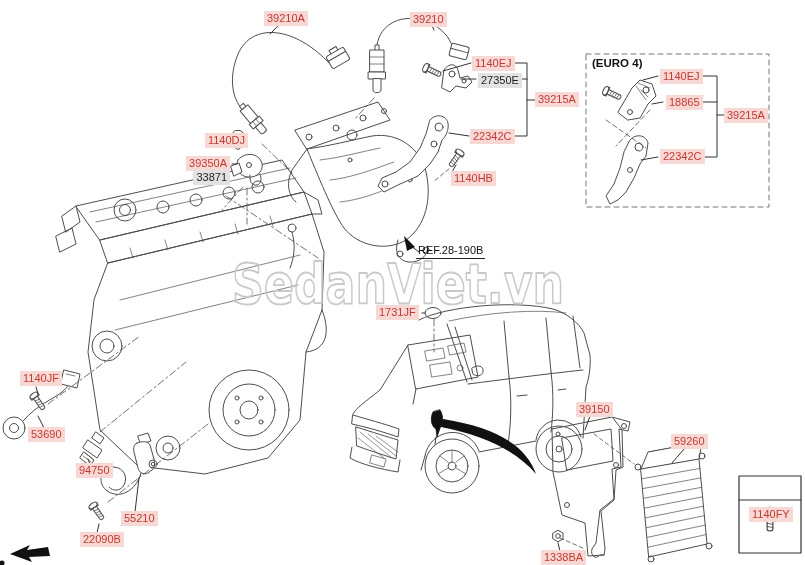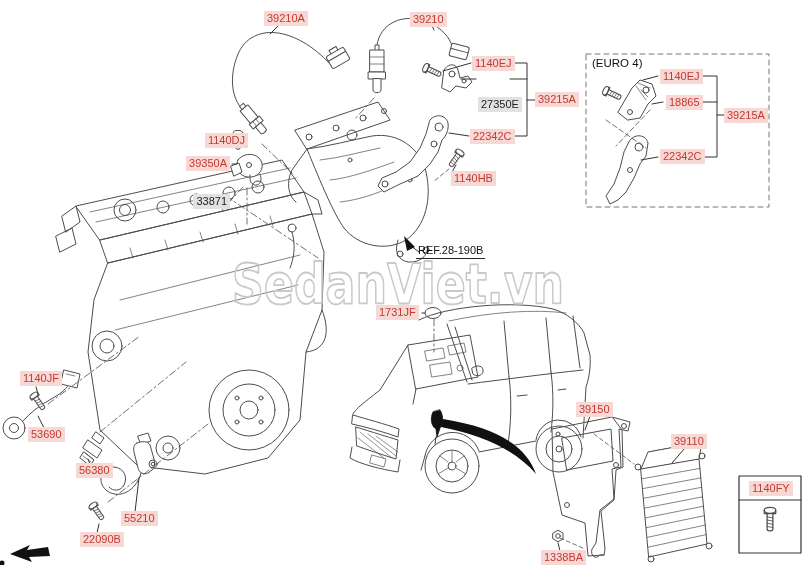--- a/index.html
+++ b/index.html
@@ -1,24 +1,24 @@
 <!DOCTYPE html>
 <html style="--label-bg: #f8d8d4; --label-text: #c13b32; --muted-label-bg: #e2e2e2; --muted-label-text: #1d1d1d; --line: #4d4d4d; --watermark: #c9c9c9;"><head>
 <meta charset="utf-8">
 <style>
   html,body{margin:0;padding:0;background:#fff;}
   #stage{position:relative;width:805px;height:565px;background:#fff;overflow:hidden;
          font-family:"Liberation Sans",sans-serif;}
   #art{position:absolute;left:0;top:0;z-index:1;}
   .plabel{position:absolute;z-index:5;font-size:11px;line-height:1.2;padding:1px 3px;
           white-space:nowrap;background:var(--label-bg,#f8d8d4);color:var(--label-text,#c13b32);}
-  .plabel.muted{background:var(--muted-label-bg,#e2e2e2);color:var(--muted-label-text,#1d1d1d);margin-top:24px;}
-  .plabel.plain{background:transparent;color:#111;}
+  .plabel.muted{background:var(--muted-label-bg,#e2e2e2);color:var(--muted-label-text,#1d1d1d);}
+  .plabel.plain{background:transparent;color:#111;font-weight:bold;}
   .plabel.ref{background:transparent;color:#111;border-bottom:1.4px solid #222;padding:0 2px 1px 2px;}
-  .plabel.boxed{z-index:6;}
+  .plabel.boxed{z-index:6;margin-top:26px;}
 </style>
 </head>
 <body>
 
 <div id="stage">
 
 <svg id="art" width="805" height="565" viewBox="0 0 805 565" stroke-linecap="round" stroke-linejoin="round">
   <defs>
     <g id="bolt" stroke="#4d4d4d" fill="#fff" stroke-width="1">
       <ellipse cx="0" cy="1.8" rx="4.6" ry="2.4"></ellipse>
@@ -305,22 +305,22 @@
 <span class="plabel" style="left:660px;top:69px">1140EJ</span>
 <span class="plabel" style="left:666px;top:95px">18865</span>
 <span class="plabel" style="left:724px;top:108px">39215A</span>
 <span class="plabel" style="left:660px;top:149px">22342C</span>
 
 <span class="plabel ref" style="left:416px;top:244px">REF.28-190B</span>
 <span class="plabel" style="left:376px;top:305px">1731JF</span>
 
 <span class="plabel" style="left:20px;top:371px">1140JF</span>
 <span class="plabel" style="left:28px;top:427px">53690</span>
-<span class="plabel" style="left:76px;top:463px">56380</span>
+<span class="plabel" style="left:76px;top:463px">94750</span>
 <span class="plabel" style="left:121px;top:511px">55210</span>
 <span class="plabel" style="left:80px;top:532px">22090B</span>
 
 <span class="plabel" style="left:576px;top:402px">39150</span>
-<span class="plabel" style="left:671px;top:434px">39110</span>
+<span class="plabel" style="left:671px;top:434px">59260</span>
 <span class="plabel" style="left:541px;top:550px">1338BA</span>
 <span class="plabel boxed" style="left:749px;top:481px">1140FY</span>
 
 </div>
 
 </body></html>

